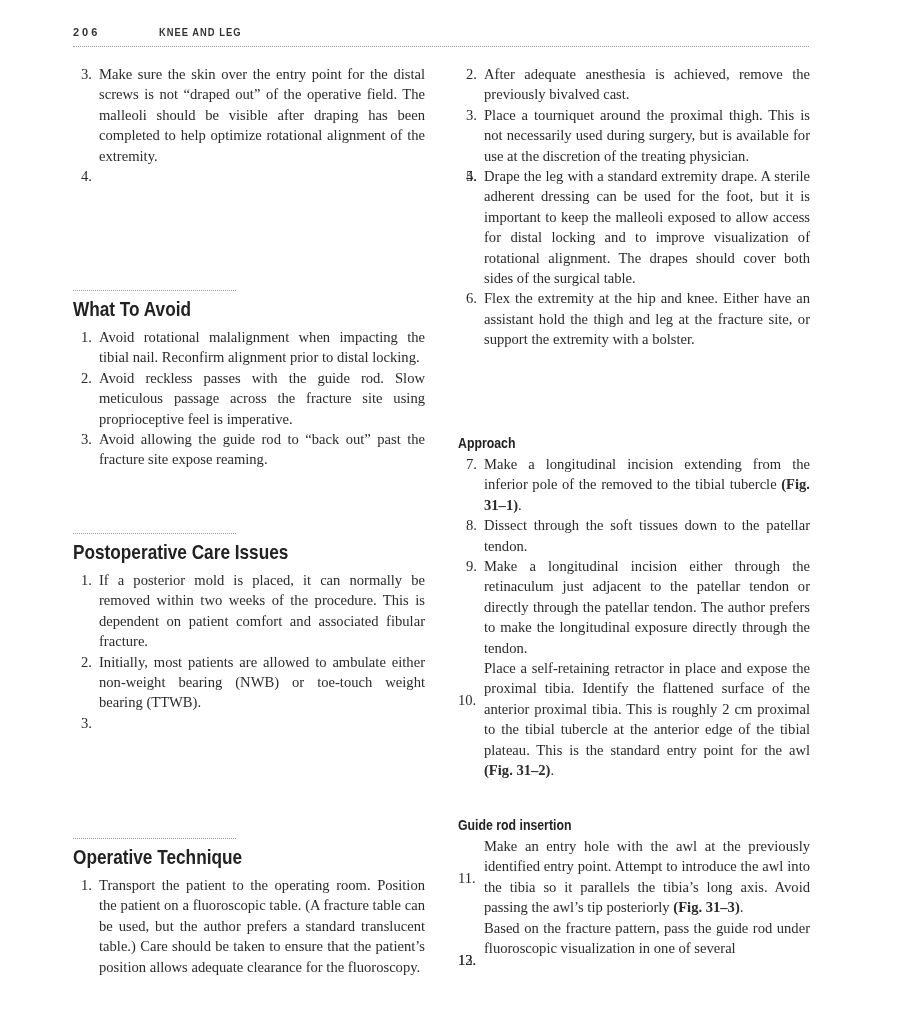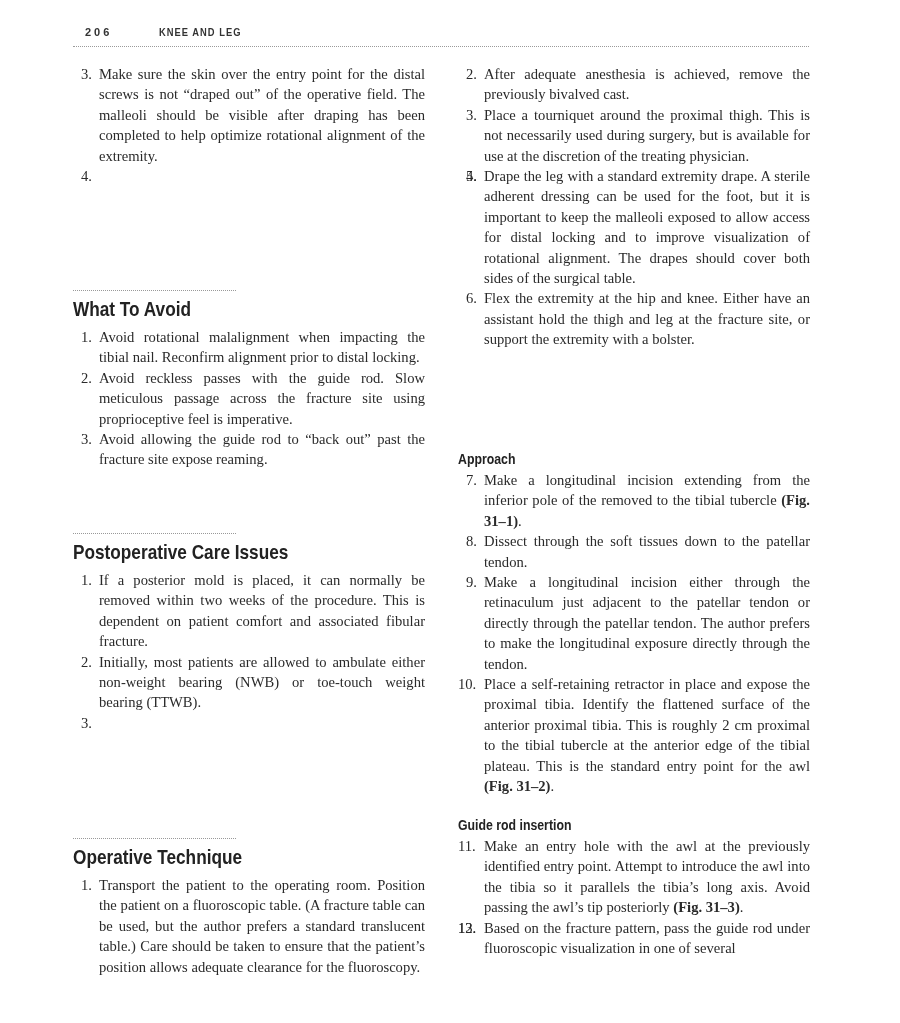--- a/index.html
+++ b/index.html
@@ -7,34 +7,34 @@
       width: 900px; height: 1023px; overflow: hidden; position: relative;
       color: #2a2a2a;
       font-family: "Liberation Serif", "DejaVu Serif", serif;
     }
     .running-head {
       position: absolute; left: 73px; top: 24px; width: 736px; height: 22px;
       border-bottom: 1px dotted #9a9a9a;
       font-family: "Liberation Sans", "DejaVu Sans", sans-serif;
       font-weight: bold; font-size: 11px; letter-spacing: 1.2px; color: #333;
     }
-    .running-head .pagenum { position: absolute; left: 0; top: 2px; letter-spacing: 3px; margin-left: 12px; }
+    .running-head .pagenum { position: absolute; left: 0; top: 2px; letter-spacing: 3px; }
     .running-head .chapter { position: absolute; left: 86px; top: 2px; transform: scaleX(0.85); transform-origin: left; }
 
     .col { position: absolute; top: 64px; width: 352px; }
     .col.left { left: 73px; }
     .col.right { left: 458px; }
 
     .item {
       position: relative; padding-left: 26px;
       font-size: 14.6px; line-height: 20.4px; text-align: justify;
       margin: 0;
     }
     .item .num { position: absolute; left: 8px; top: 0; }
-    .item .num.wide { left: 0; }
+    .item .num.wide { left: 0; margin-top: 32px; }
     .item b { font-weight: bold; }
 
     .section-rule { width: 163px; border-top: 1px dotted #999; margin: 0; height: 0; }
     .section-title {
       font-family: "Liberation Sans", "DejaVu Sans", sans-serif;
       font-weight: bold; font-size: 21px; color: #222;
       transform: scaleX(0.82); transform-origin: left;
       margin: 0; line-height: 28px; white-space: nowrap;
     }
     .sub-title {
@@ -90,21 +90,21 @@
 
 <div class="col right">
   <div class="abs" style="top:0">
     <p class="item"><span class="num">2.</span><span>After adequate anesthesia is achieved, remove the previously bivalved cast.</span></p>
     <p class="item"><span class="num">3.</span><span>Place a tourniquet around the proximal thigh. This is not necessarily used during surgery, but is available for use at the discretion of the treating physician.</span></p>
     <p class="item"><span class="num">4.</span></p>
     <p class="item"><span class="num">5.</span><span>Drape the leg with a standard extremity drape. A sterile adherent dressing can be used for the foot, but it is important to keep the malleoli exposed to allow access for distal locking and to improve visualization of rotational alignment. The drapes should cover both sides of the surgical table.</span></p>
     <p class="item"><span class="num">6.</span><span>Flex the extremity at the hip and knee. Either have an assistant hold the thigh and leg at the fracture site, or support the extremity with a bolster.</span></p>
   </div>
 
-  <div class="abs" style="top:384px">
+  <div class="abs" style="top:368px">
     <h3 class="sub-title">Approach</h3>
     <p class="item"><span class="num">7.</span><span>Make a longitudinal incision extending from the inferior pole of the removed to the tibial tubercle </span><b>(Fig. 31–1)</b><span>.</span></p>
     <p class="item"><span class="num">8.</span><span>Dissect through the soft tissues down to the patellar tendon.</span></p>
     <p class="item"><span class="num">9.</span><span>Make a longitudinal incision either through the retinaculum just adjacent to the patellar tendon or directly through the patellar tendon. The author prefers to make the longitudinal exposure directly through the tendon.</span></p>
     <p class="item"><span class="num wide">10.</span><span>Place a self-retaining retractor in place and expose the proximal tibia. Identify the flattened surface of the anterior proximal tibia. This is roughly 2 cm proximal to the tibial tubercle at the anterior edge of the tibial plateau. This is the standard entry point for the awl </span><b>(Fig. 31–2)</b><span>.</span></p>
   </div>
 
   <div class="abs" style="top:750px">
     <h3 class="sub-title">Guide rod insertion</h3>
     <p class="item"><span class="num wide">11.</span><span>Make an entry hole with the awl at the previously identified entry point. Attempt to introduce the awl into the tibia so it parallels the tibia’s long axis. Avoid passing the awl’s tip posteriorly </span><b>(Fig. 31–3)</b><span>.</span></p>

